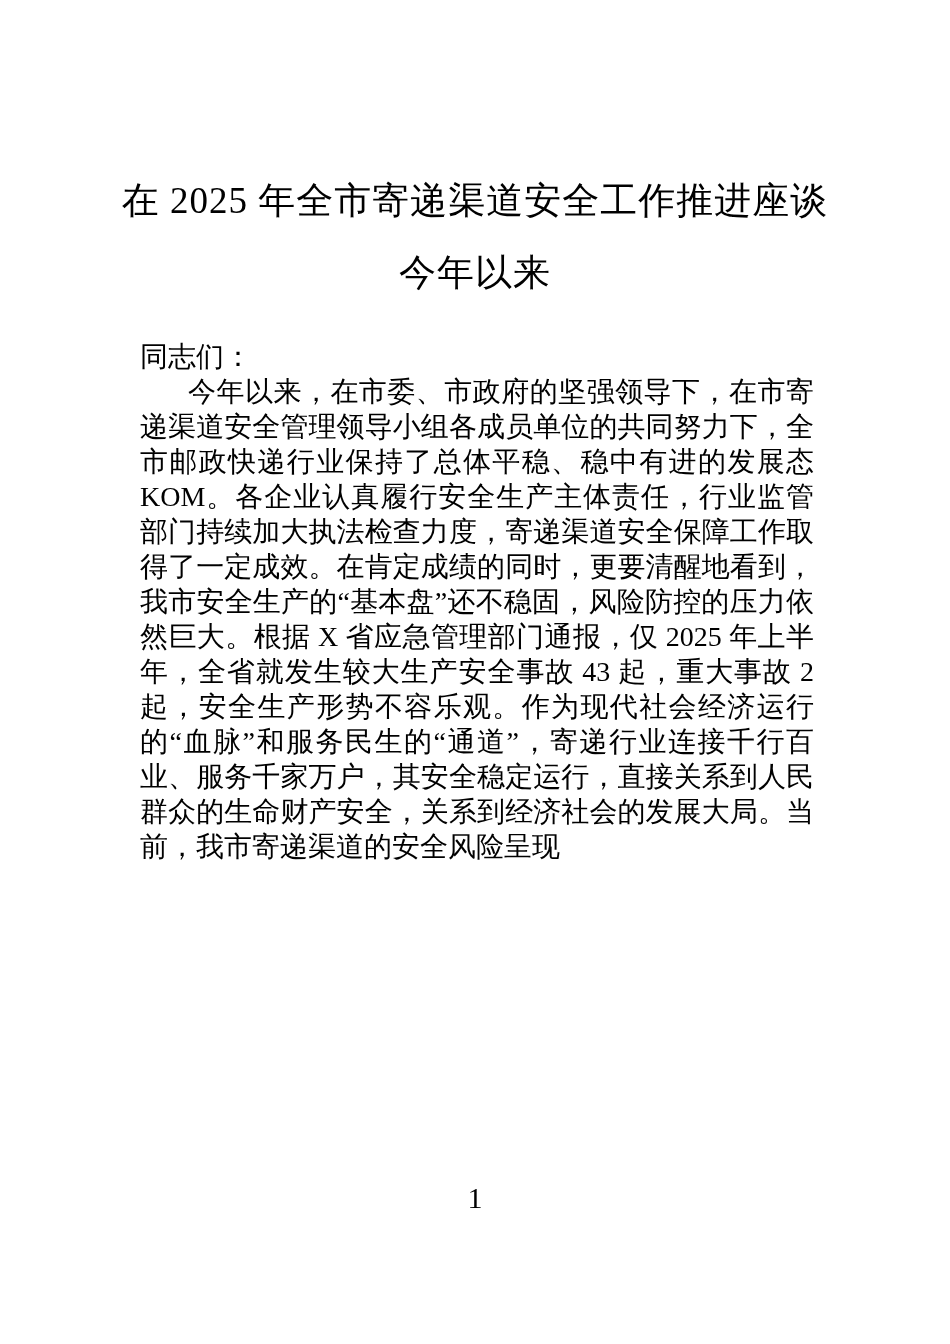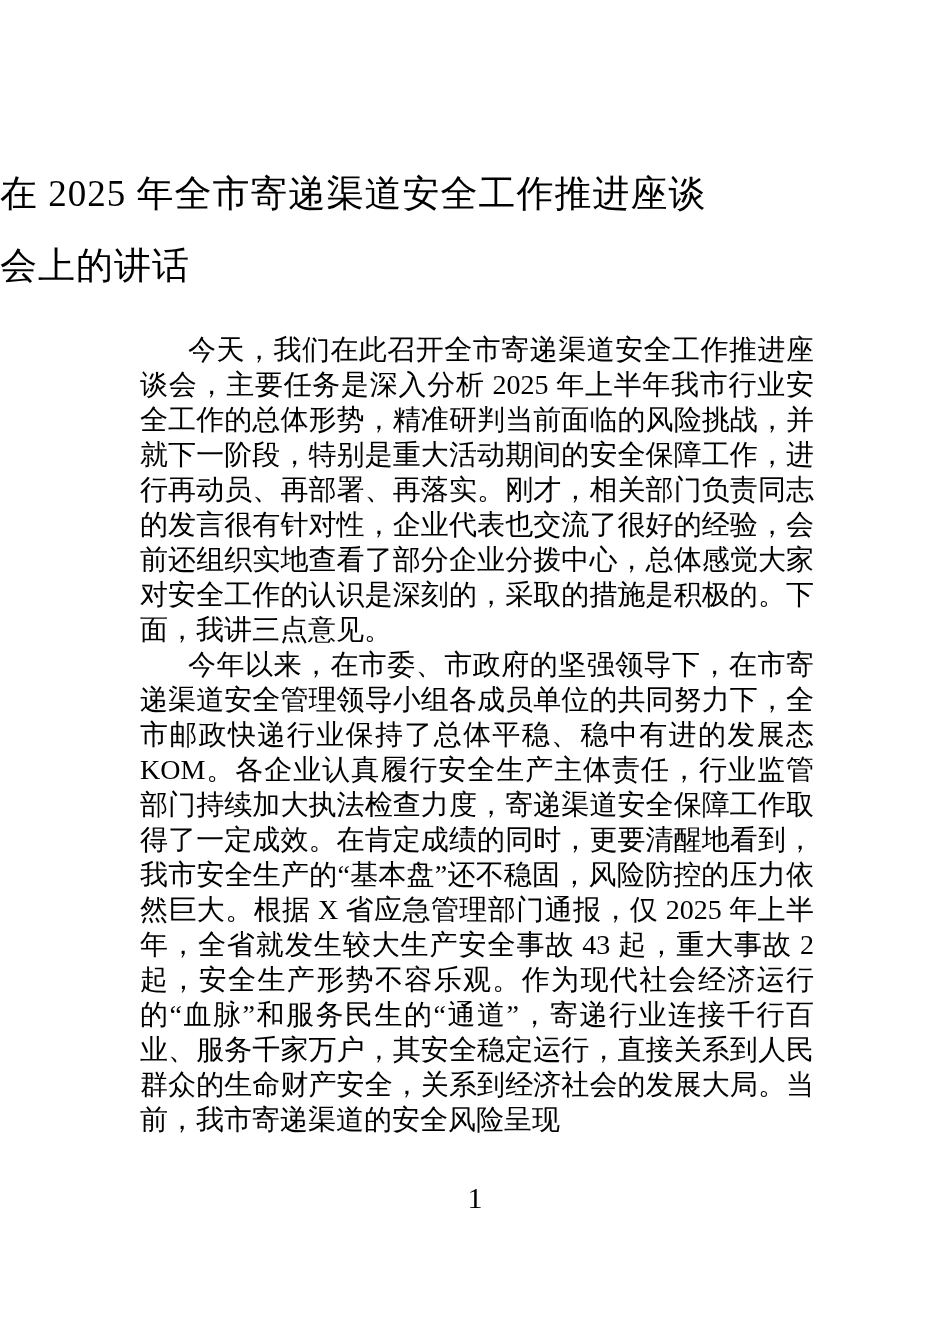--- a/index.html
+++ b/index.html
@@ -10,23 +10,23 @@
   .page {
     position: relative;
     width: 950px;
     height: 1344px;
     background: #ffffff;
     color: #000000;
     overflow: hidden;
     font-family: "Liberation Serif", "DejaVu Serif", serif;
   }
   .doc-title {
-    margin: 0;
+    margin: 7px;
     padding-top: 158px;
-    text-align: left;
+    text-align: center;
     font-size: 37px;
     font-weight: normal;
     line-height: 72px;
     letter-spacing: 1px;
   }
   .title-line {
     display: block;
     white-space: nowrap;
   }
   .doc-body {
@@ -54,25 +54,25 @@
     line-height: 36px;
   }
 </style>
 </head>
 <body>
 
 <div class="page">
 
   <h1 class="doc-title">
     <span class="title-line">在 2025 年全市寄递渠道安全工作推进座谈</span>
-    <span class="title-line">会上的讲话</span>
+    <span class="title-line">今年以来</span>
   </h1>
 
   <div class="doc-body">
-    <p class="para indent">今天，我们在此召开全市寄递渠道安全工作推进座谈会，主要任务是深入分析 2025 年上半年我市行业安全工作的总体形势，精准研判当前面临的风险挑战，并就下一阶段，特别是重大活动期间的安全保障工作，进行再动员、再部署、再落实。刚才，相关部门负责同志的发言很有针对性，企业代表也交流了很好的经验，会前还组织实地查看了部分企业分拨中心，总体感觉大家对安全工作的认识是深刻的，采取的措施是积极的。下面，我讲三点意见。</p>
+    <p class="para">同志们：</p>
     <p class="para indent">今年以来，在市委、市政府的坚强领导下，在市寄递渠道安全管理领导小组各成员单位的共同努力下，全市邮政快递行业保持了总体平稳、稳中有进的发展态 KOM。各企业认真履行安全生产主体责任，行业监管部门持续加大执法检查力度，寄递渠道安全保障工作取得了一定成效。在肯定成绩的同时，更要清醒地看到，我市安全生产的“基本盘”还不稳固，风险防控的压力依然巨大。根据 X 省应急管理部门通报，仅 2025 年上半年，全省就发生较大生产安全事故 43 起，重大事故 2 起，安全生产形势不容乐观。作为现代社会经济运行的“血脉”和服务民生的“通道”，寄递行业连接千行百业、服务千家万户，其安全稳定运行，直接关系到人民群众的生命财产安全，关系到经济社会的发展大局。当前，我市寄递渠道的安全风险呈现</p>
   </div>
 
   <div class="page-footer">
     <span>1</span>
   </div>
 
 </div>
 
 </body></html>

